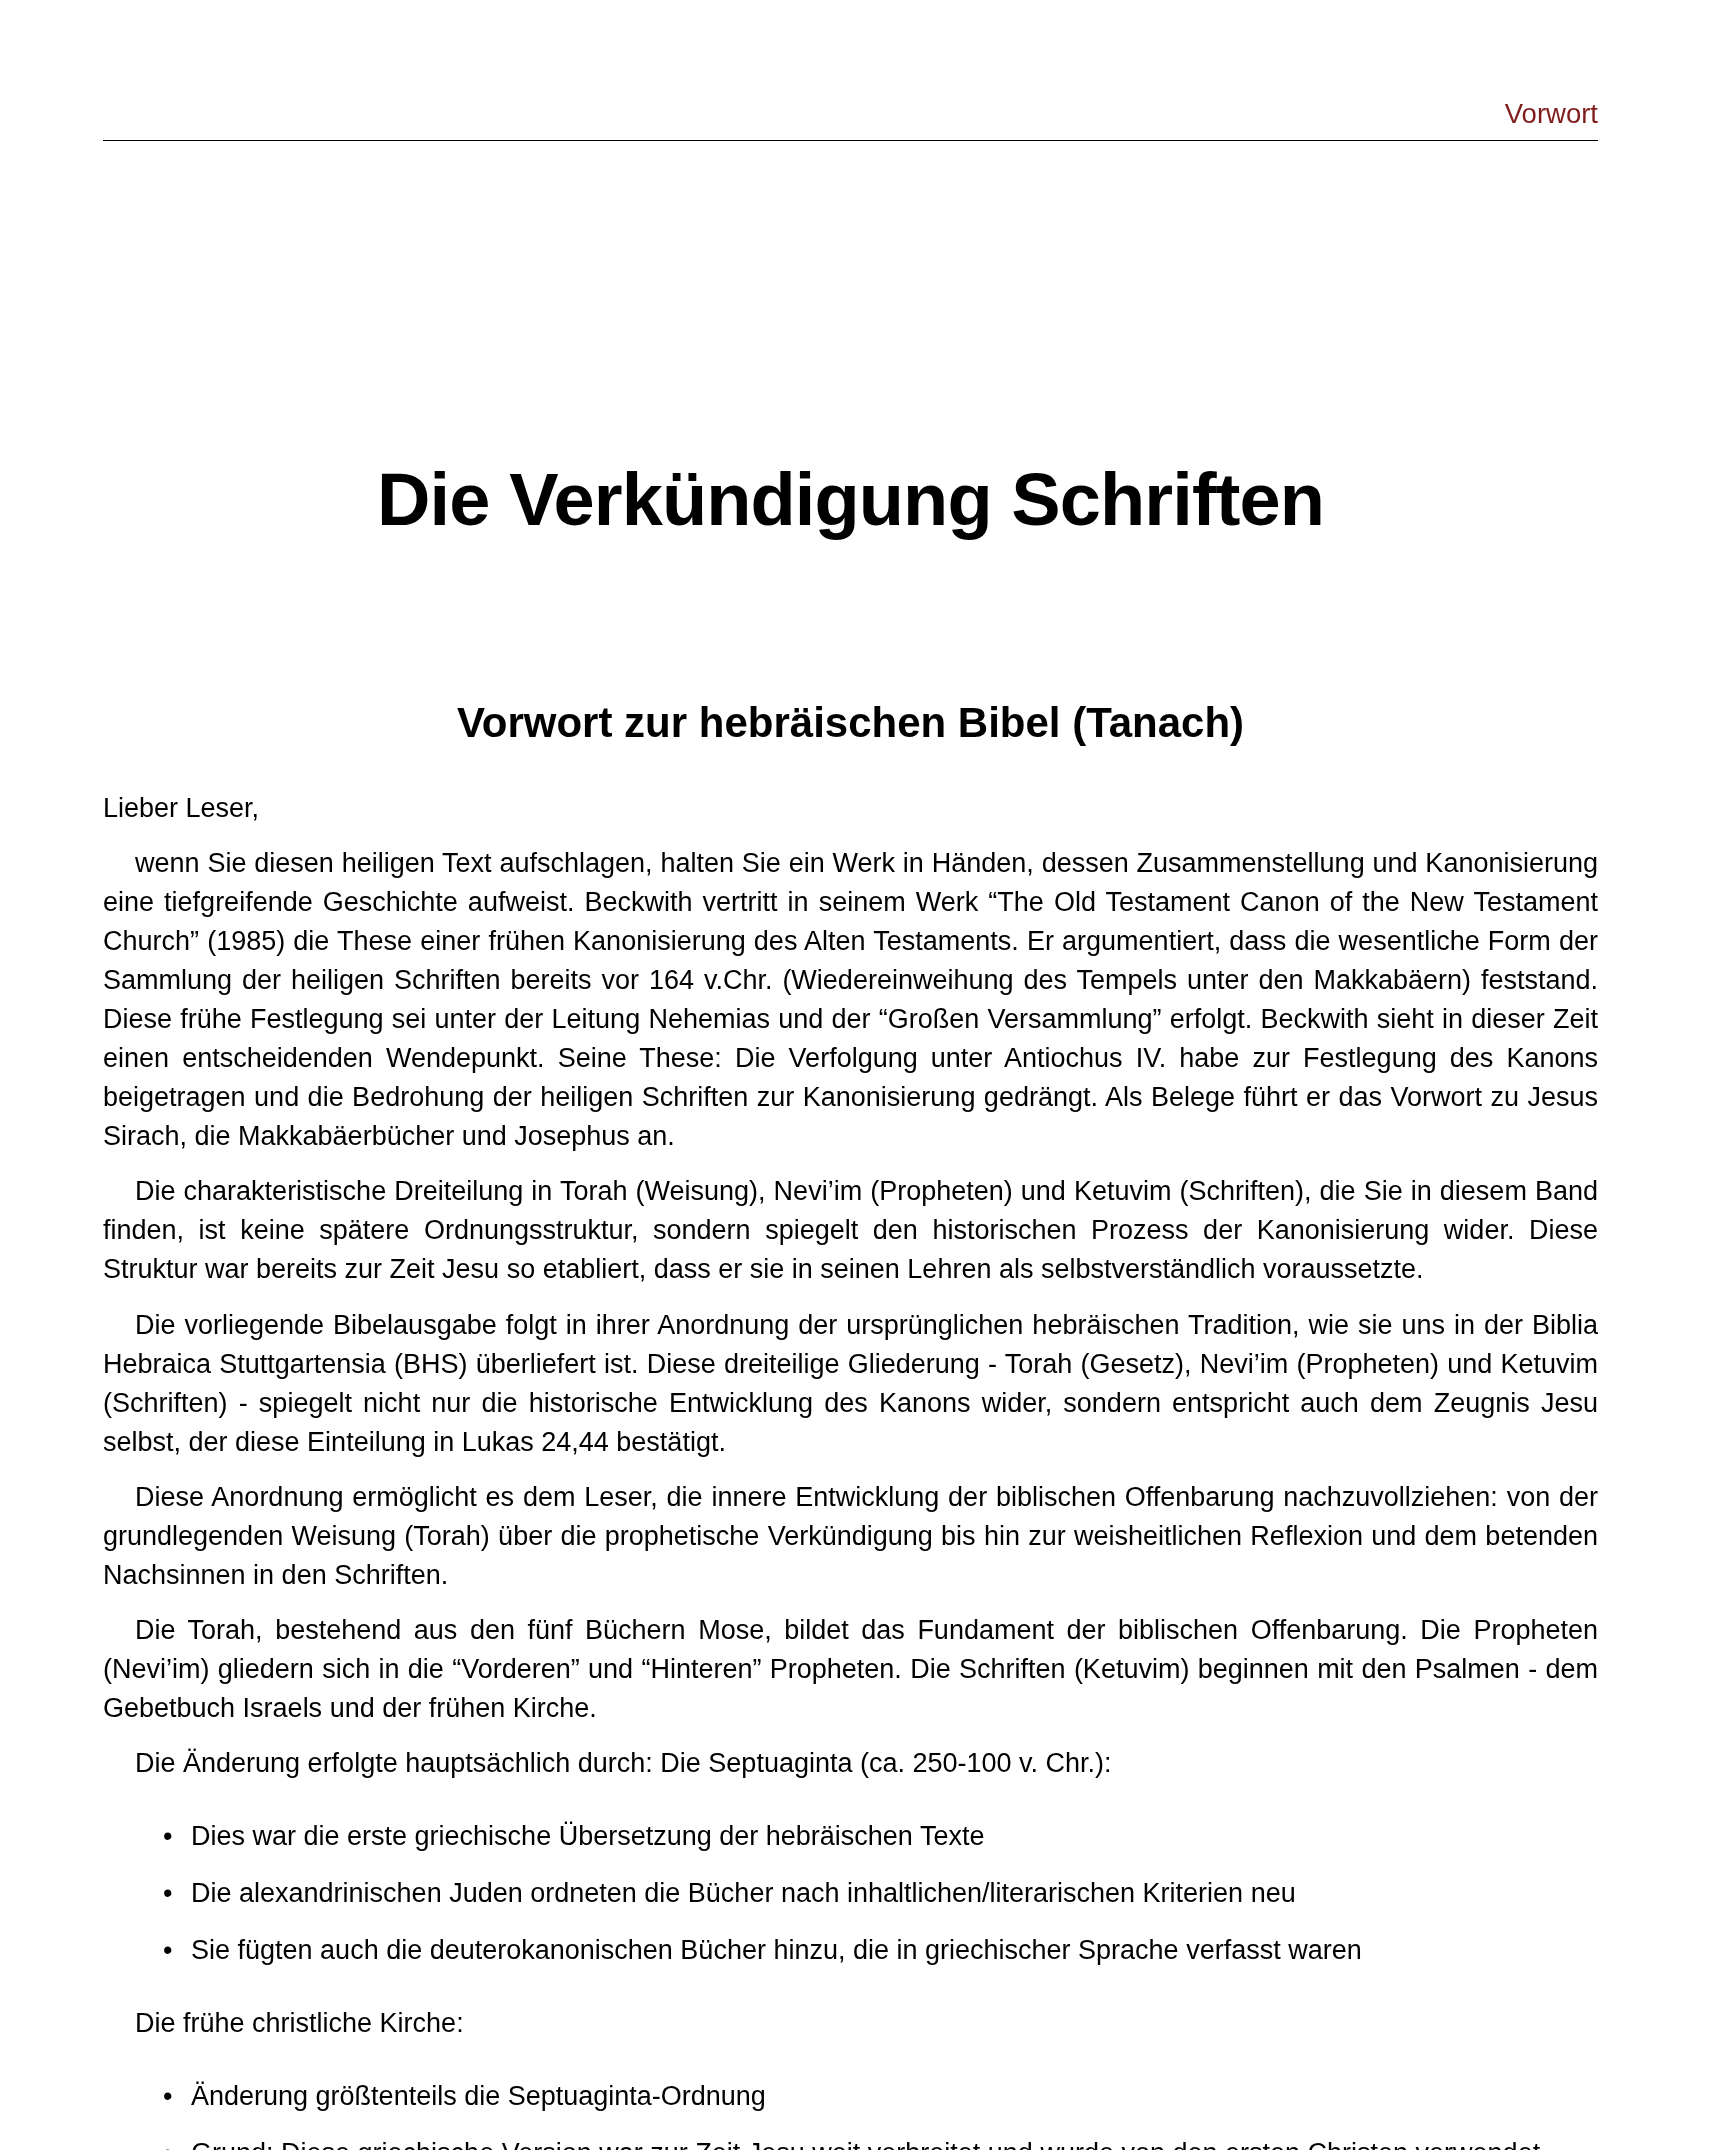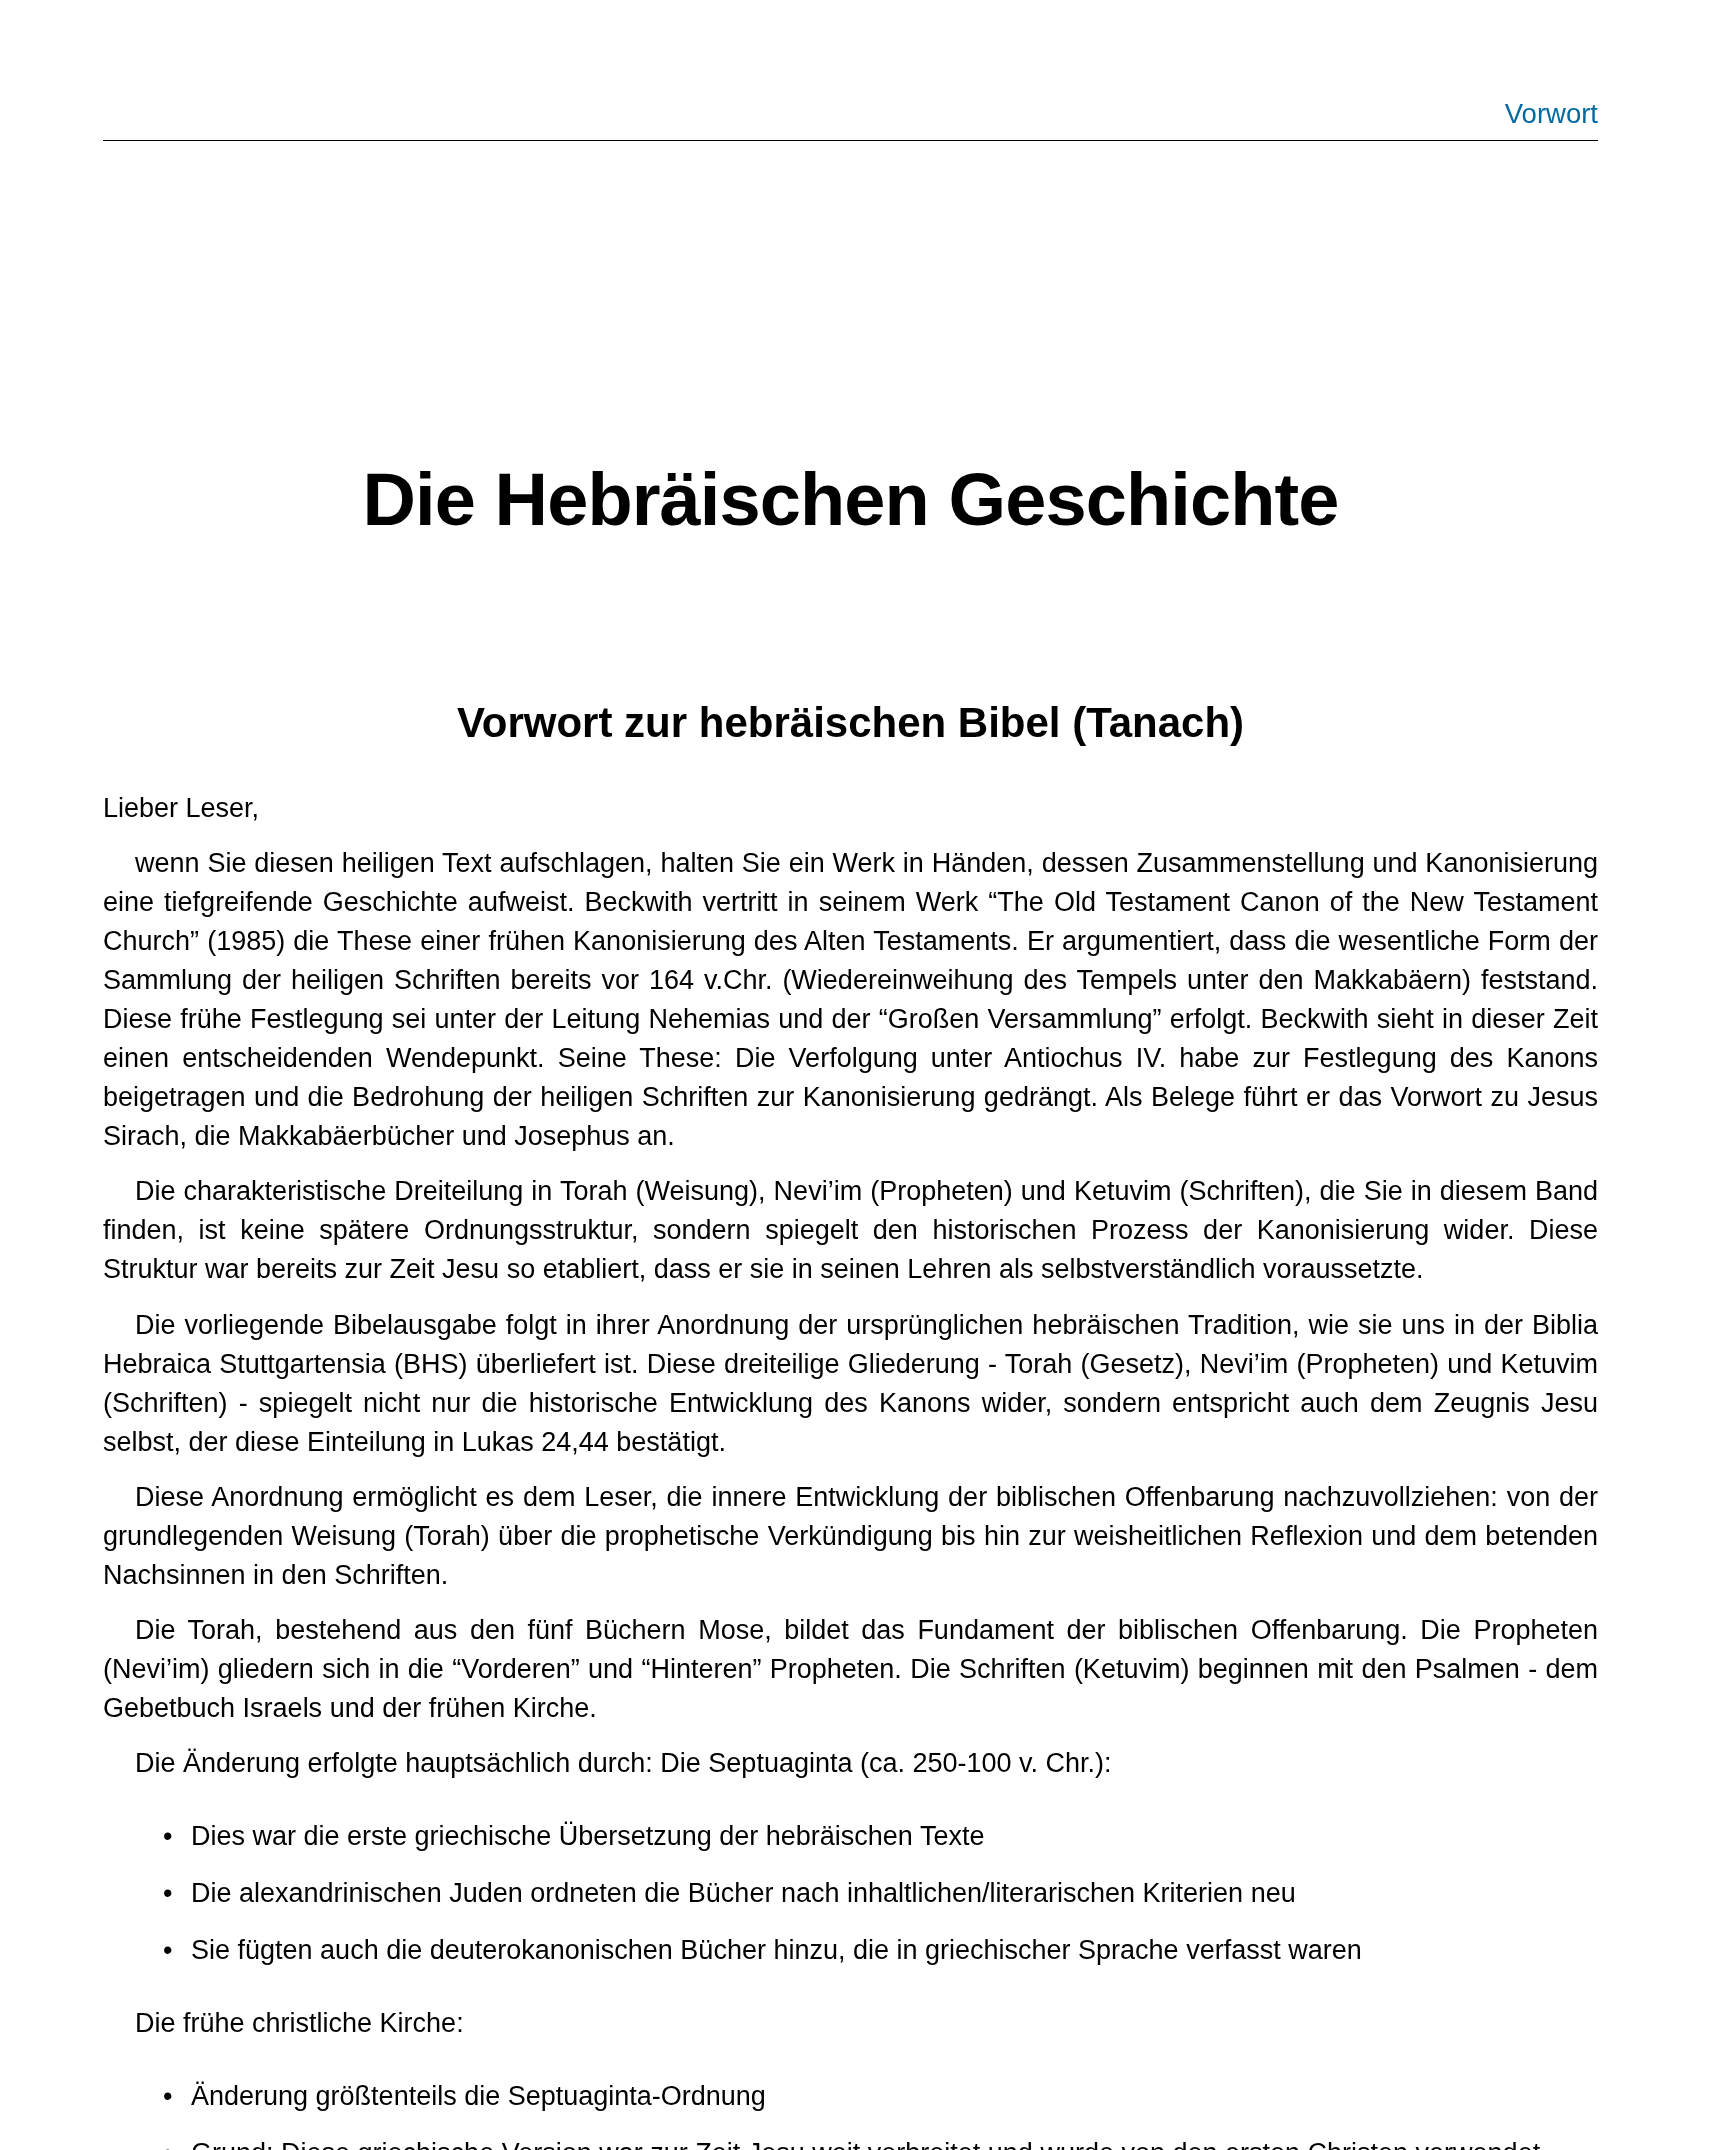--- a/index.html
+++ b/index.html
@@ -23,21 +23,21 @@
   .running-header {
     position: absolute;
     top: 97px;
     left: 103px;
     right: 129px;
   }
   .running-header .label {
     text-align: right;
     font-size: 27.5px;
     line-height: 1.2;
-    color: #0369a1;
+    color: #7f1d1d;
   }
   .rule {
     border: none;
     border-top: 1.7px solid #000;
     margin: 9.5px 0 0 0;
     width: 100%;
   }
 
   
   .content {
@@ -104,21 +104,21 @@
 
 <div class="page">
 
   <header class="running-header">
     <div class="label">Vorwort</div>
     <hr class="rule">
   </header>
 
   <main class="content">
 
-    <h1 class="doc-title">Die Hebräischen Geschichte</h1>
+    <h1 class="doc-title">Die Verkündigung Schriften</h1>
 
     <h2 class="doc-subtitle">Vorwort zur hebräischen Bibel (Tanach)</h2>
 
     <p class="salutation">Lieber Leser,</p>
 
     <p class="body-para">wenn Sie diesen heiligen Text aufschlagen, halten Sie ein Werk in Händen, dessen Zusammenstellung und Kanonisierung eine tiefgreifende Geschichte aufweist. Beckwith vertritt in seinem Werk “The Old Testament Canon of the New Testament Church” (1985) die These einer frühen Kanonisierung des Alten Testaments. Er argumentiert, dass die wesentliche Form der Sammlung der heiligen Schriften bereits vor 164 v.Chr. (Wiedereinweihung des Tempels unter den Makkabäern) feststand. Diese frühe Festlegung sei unter der Leitung Nehemias und der “Großen Versammlung” erfolgt. Beckwith sieht in dieser Zeit einen entscheidenden Wendepunkt. Seine These: Die Verfolgung unter Antiochus IV. habe zur Festlegung des Kanons beigetragen und die Bedrohung der heiligen Schriften zur Kanonisierung gedrängt. Als Belege führt er das Vorwort zu Jesus Sirach, die Makkabäerbücher und Josephus an.</p>
     <p class="body-para">Die charakteristische Dreiteilung in Torah (Weisung), Nevi’im (Propheten) und Ketuvim (Schriften), die Sie in diesem Band finden, ist keine spätere Ordnungsstruktur, sondern spiegelt den historischen Prozess der Kanonisierung wider. Diese Struktur war bereits zur Zeit Jesu so etabliert, dass er sie in seinen Lehren als selbstverständlich voraussetzte.</p>
     <p class="body-para">Die vorliegende Bibelausgabe folgt in ihrer Anordnung der ursprünglichen hebräischen Tradition, wie sie uns in der Biblia Hebraica Stuttgartensia (BHS) überliefert ist. Diese dreiteilige Gliederung - Torah (Gesetz), Nevi’im (Propheten) und Ketuvim (Schriften) - spiegelt nicht nur die historische Entwicklung des Kanons wider, sondern entspricht auch dem Zeugnis Jesu selbst, der diese Einteilung in Lukas 24,44 bestätigt.</p>
     <p class="body-para">Diese Anordnung ermöglicht es dem Leser, die innere Entwicklung der biblischen Offenbarung nachzuvollziehen: von der grundlegenden Weisung (Torah) über die prophetische Verkündigung bis hin zur weisheitlichen Reflexion und dem betenden Nachsinnen in den Schriften.</p>
     <p class="body-para">Die Torah, bestehend aus den fünf Büchern Mose, bildet das Fundament der biblischen Offenbarung. Die Propheten (Nevi’im) gliedern sich in die “Vorderen” und “Hinteren” Propheten. Die Schriften (Ketuvim) beginnen mit den Psalmen - dem Gebetbuch Israels und der frühen Kirche.</p>

